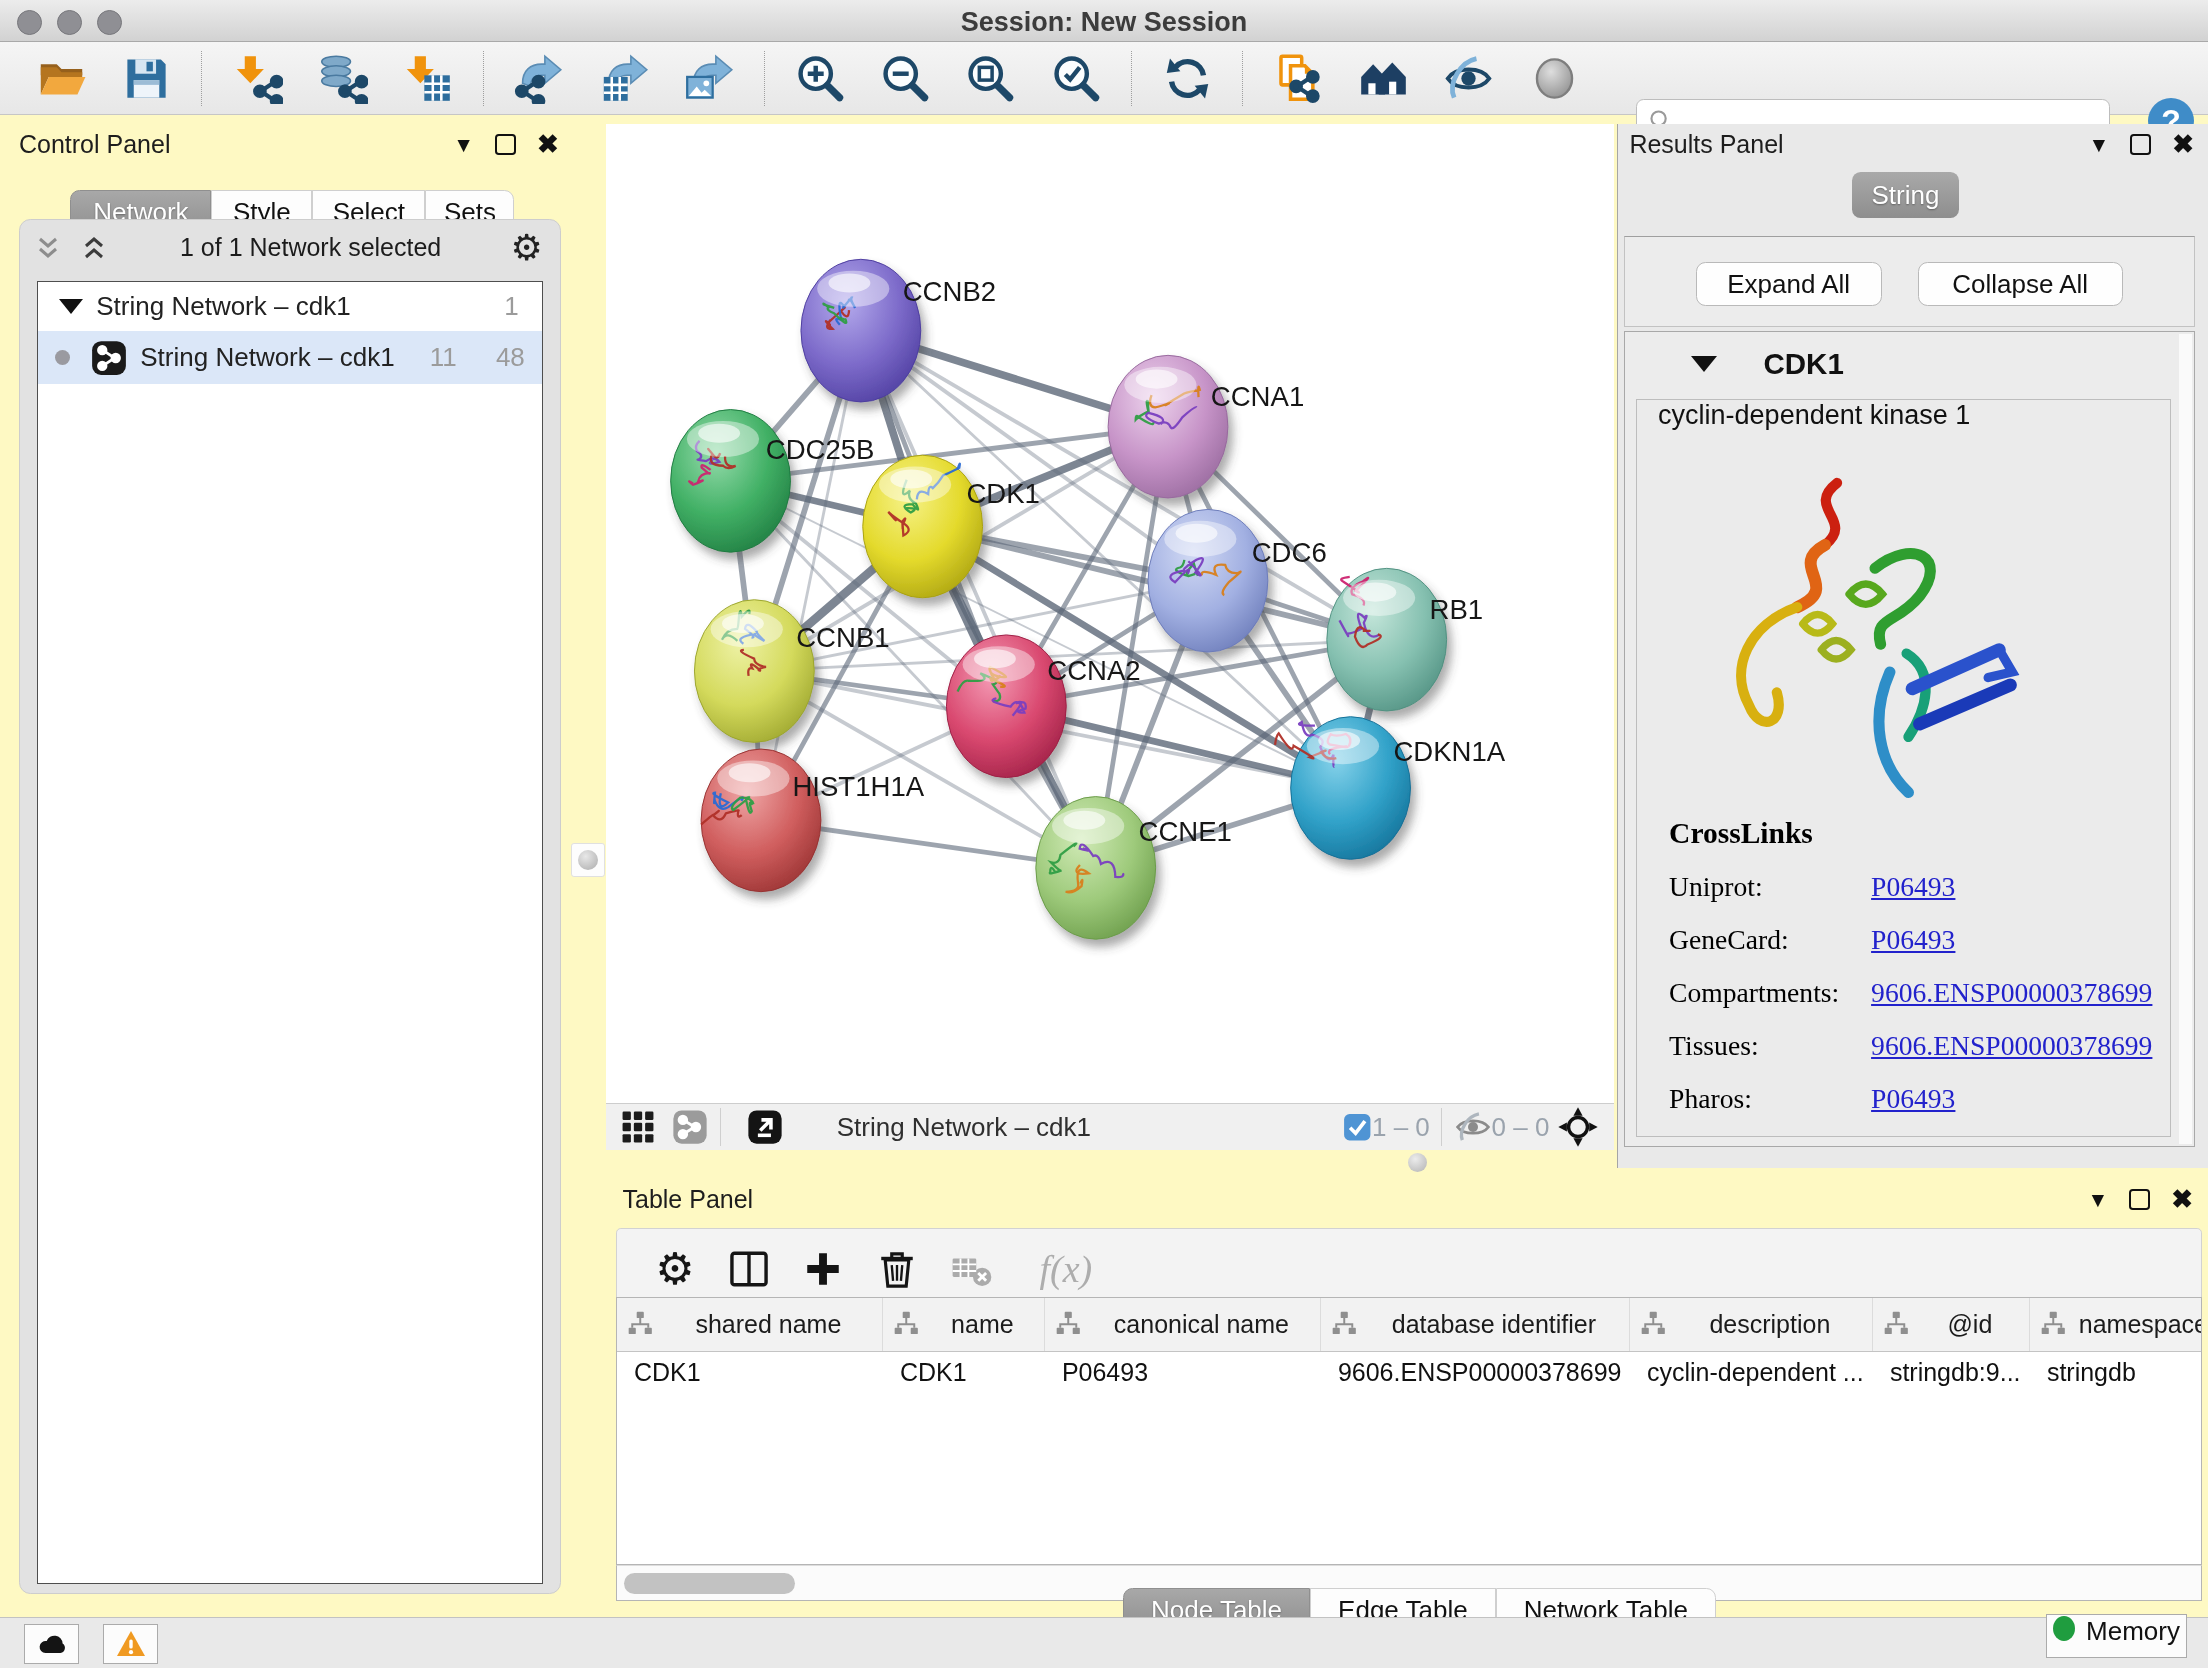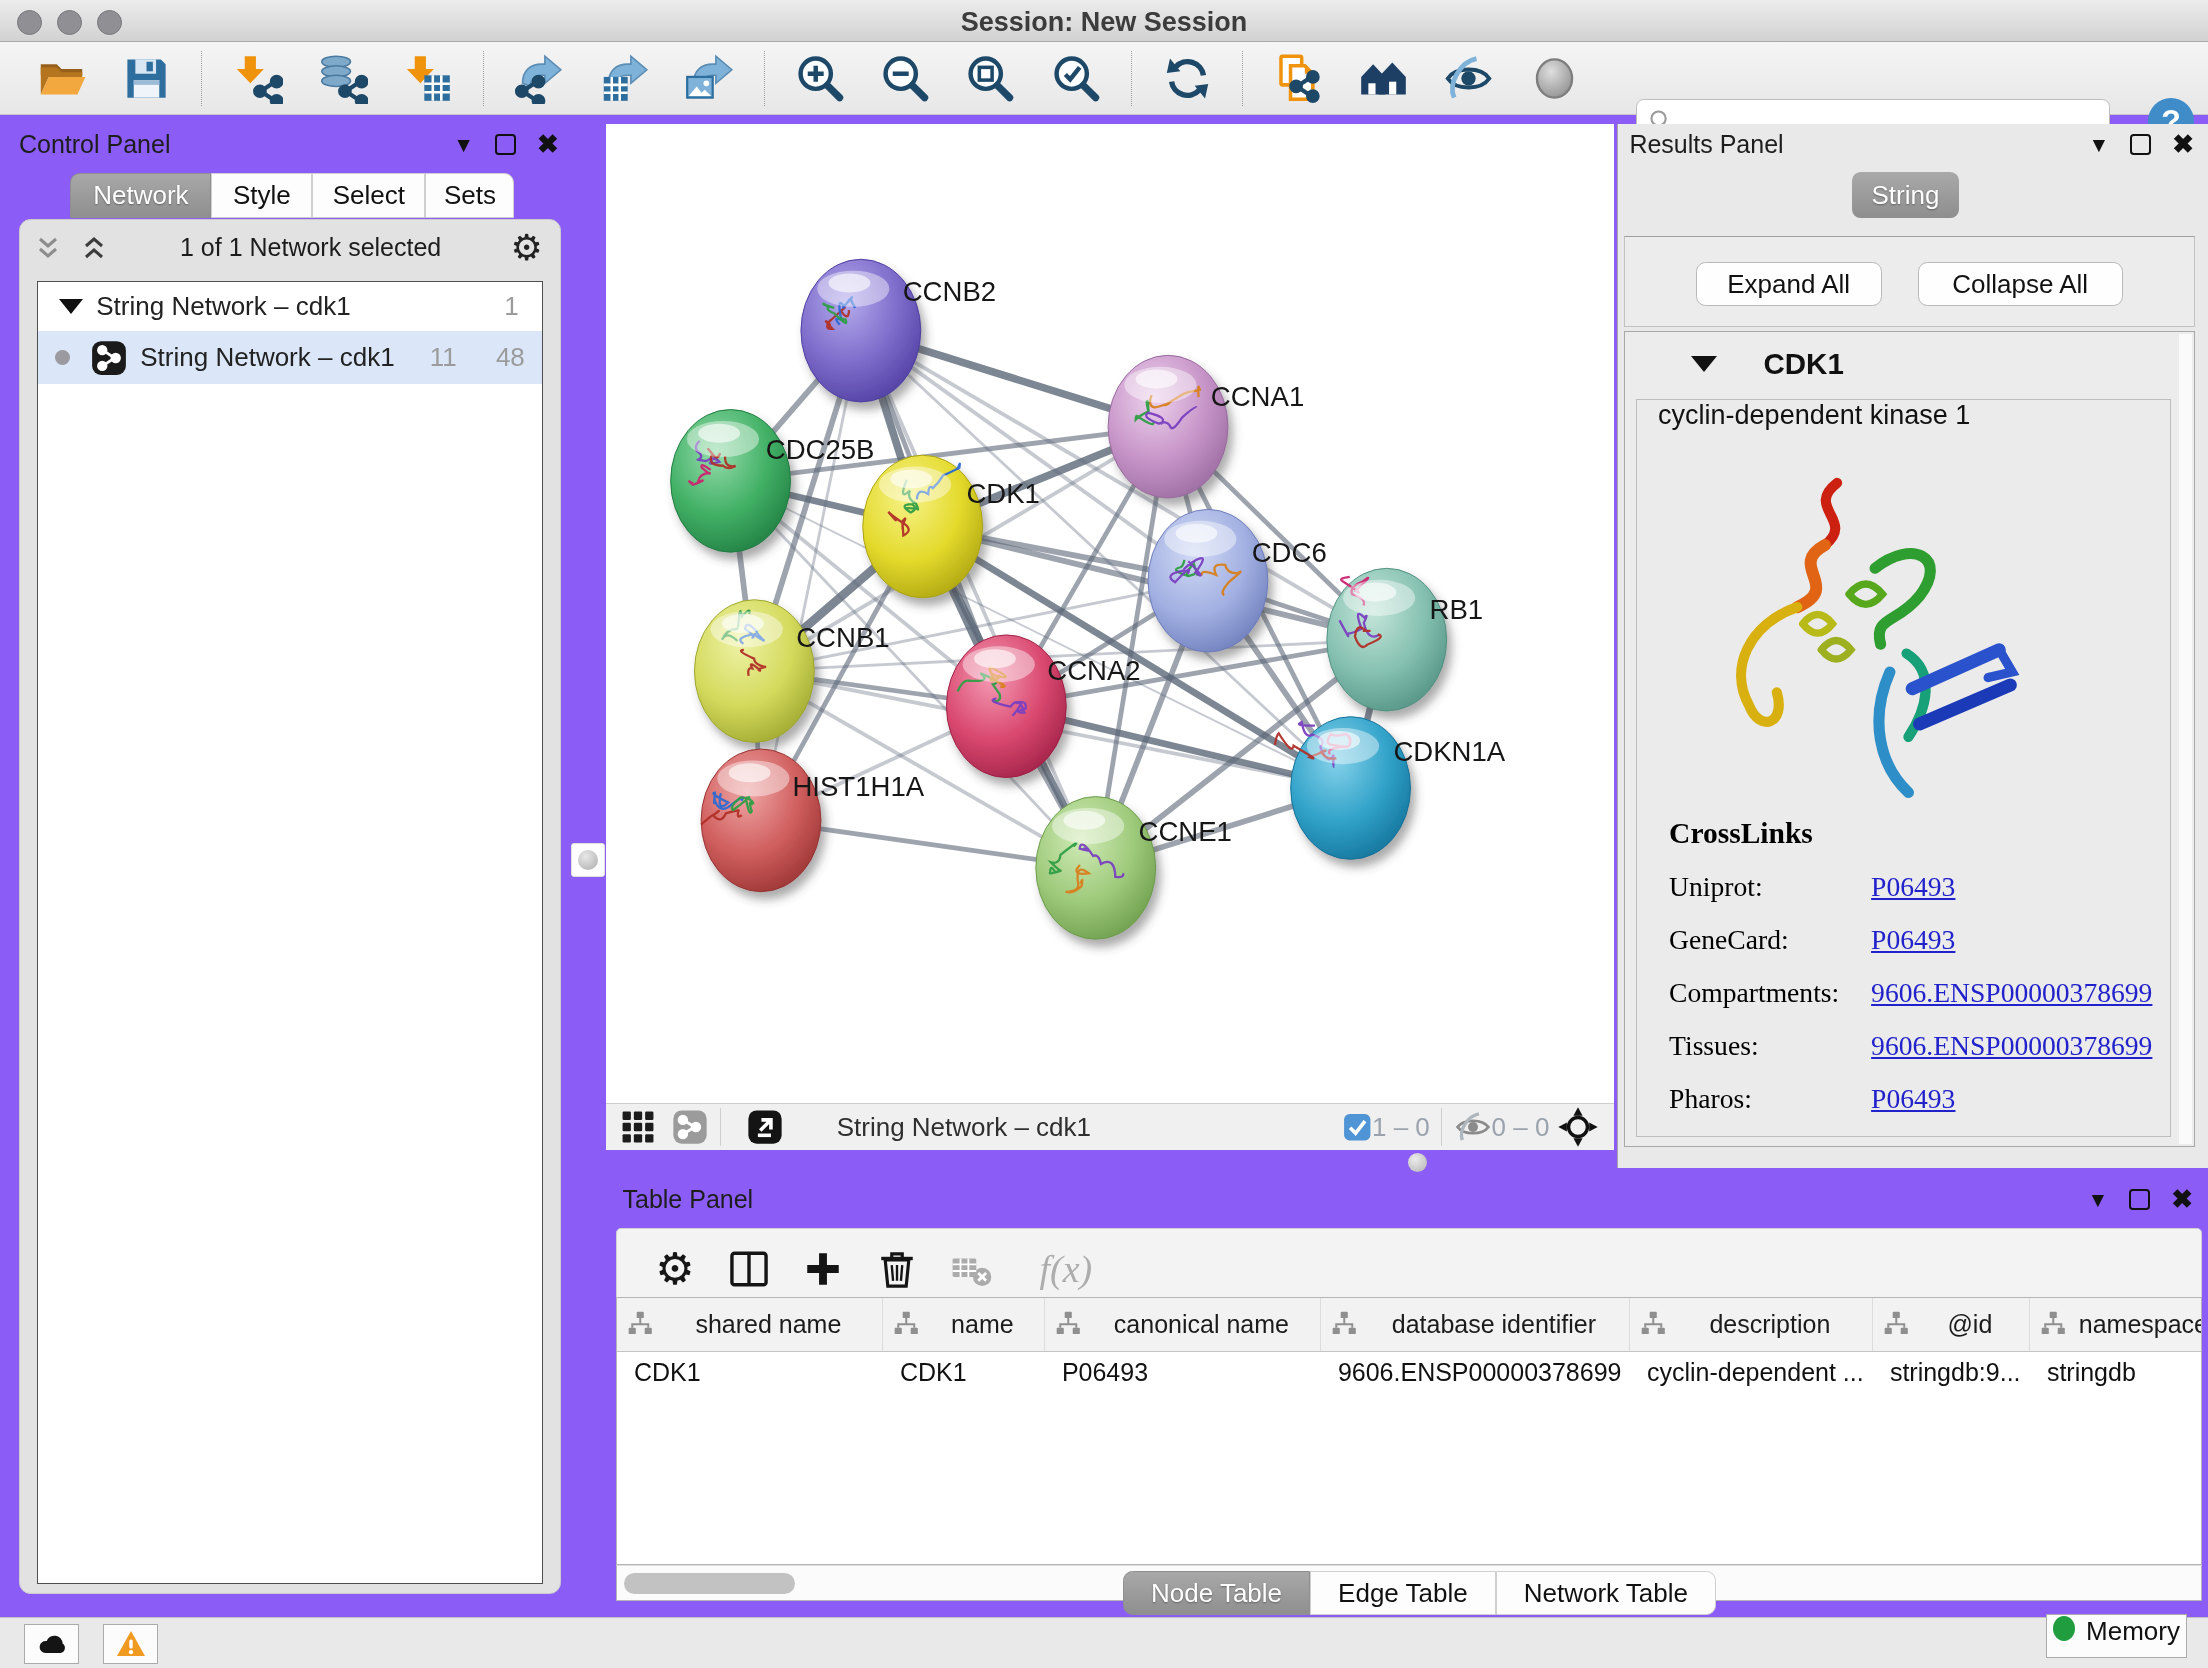--- a/index.html
+++ b/index.html
@@ -1,16 +1,16 @@
 <!DOCTYPE html>
 <html style="font-size:15px"><head>
 <meta charset="utf-8">
 <style>
   html,body{margin:0;padding:0;background:#555;}
-  #app{position:relative;width:2208px;height:1668px;background:#8b5cf6;overflow:hidden;
+  #app{position:relative;width:2208px;height:1668px;background:#fef9c3;overflow:hidden;
        font-family:"Liberation Sans", sans-serif;color:#222;}
   .abs{position:absolute;}
 
   
   .titlebar{left:0;top:0;width:2208px;height:41px;
     background:linear-gradient(#ececec,#d2d2d2);border-bottom:1px solid #a9a9a9;}
   .traffic{position:absolute;left:17px;top:9.5px;display:flex;gap:15px;}
   .tl{width:23px;height:23px;border-radius:50%;background:#8f8f94;border:1px solid #77777c;}
   .wintitle{position:absolute;left:0;right:0;top:6.7px;text-align:center;font-size:27px;
     font-weight:bold;color:#3c3c3c;}
@@ -31,21 +31,21 @@
     background:#3f8cc8;border:none;color:#fff;font-size:32px;font-weight:bold;line-height:46px;text-align:center;padding:0;}
 
   
   .panel-title{font-size:25px;color:#1d1d1d;}
   .winctl{display:flex;align-items:center;gap:21px;}
   .wc-collapse{font-size:21px;color:#111;line-height:19px;}
   .wc-float{width:17px;height:17px;border:2.9px solid #111;border-radius:3.8px;}
   .wc-close{font-size:26px;font-weight:bold;color:#111;line-height:21px;}
 
   .tab{height:45px;display:flex;align-items:center;justify-content:center;font-size:26px;
-    border:1px solid #cfcfcf;background:#fdfdfd;color:#111;box-sizing:border-box;}
+    border:1px solid #cfcfcf;background:#fdfdfd;color:#111;box-sizing:border-box;margin-top:17px;}
   .tab.first{border-radius:9.5px 0 0 0;}
   .tab.last{border-radius:0 9.5px 0 0;}
   .tab.active{background:linear-gradient(#a8a8a8,#8f8f8f);color:#fff;border-color:#8f8f8f;
     text-shadow:0 1px 1.9px rgba(0,0,0,.35);}
 
   
   .control-panel{left:11.4px;top:124px;width:557px;height:1474px;}
   .cp-header{position:absolute;left:7.6px;top:5.7px;right:9.5px;display:flex;align-items:center;}
   .cp-tabs{position:absolute;left:59px;top:49px;display:flex;}
   .cp-box{position:absolute;left:7.6px;top:95px;right:7.6px;bottom:3.8px;background:#e2e2e2;

